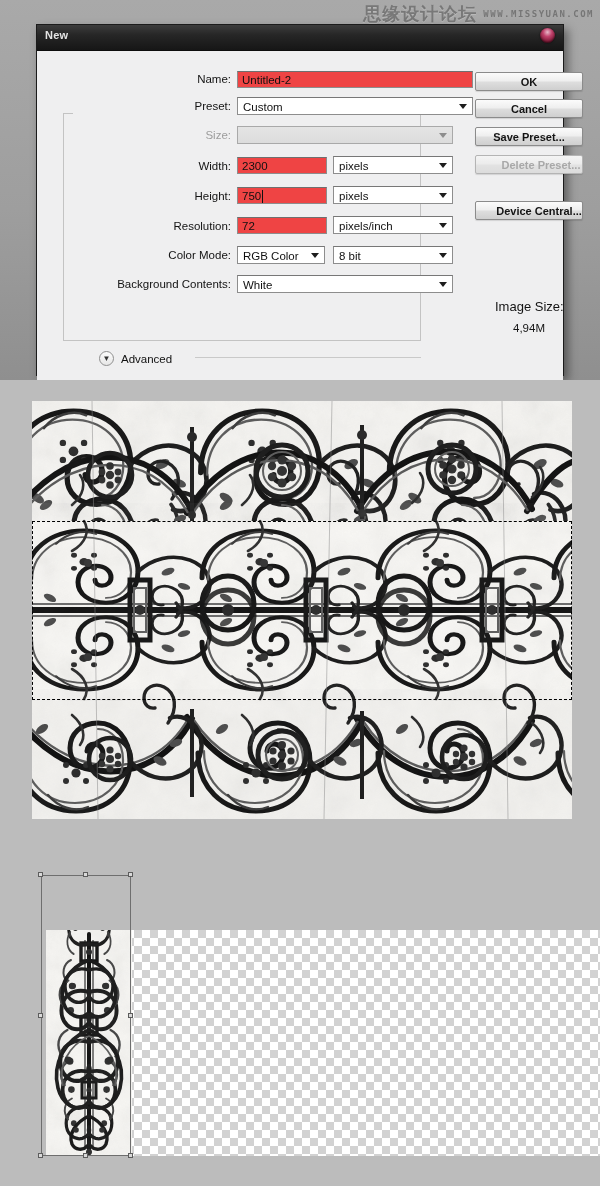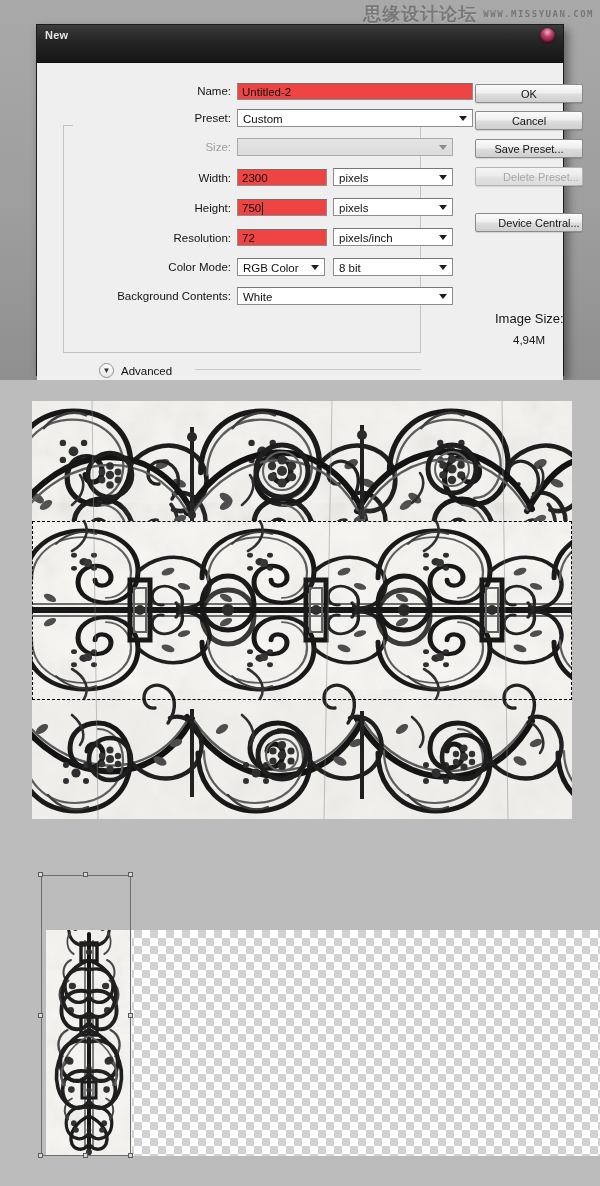--- a/index.html
+++ b/index.html
@@ -39,21 +39,21 @@
 
   
   #dialog{
     position:absolute;left:36px;top:24px;width:528px;height:352px;
     background:#efeff0;
     border:1px solid #1b1b1b;
     box-shadow:4px 5px 9px rgba(0,0,0,.42);
     box-sizing:border-box;
   }
   #titlebar{
-    height:38px;width:100%;
+    height:26px;width:100%;
     background:linear-gradient(180deg,#3c3c3c 0%,#262626 40%,#161616 100%);
     border-bottom:1px solid #0d0d0d;
     position:relative;
     box-sizing:border-box;
   }
   #titlebar .t-text{
     position:absolute;left:8px;top:4px;
     color:#e4e4e4;font-size:11px;font-weight:700;
     letter-spacing:.2px;
   }
@@ -127,21 +127,21 @@
   #groupbox-top-r{
     position:absolute;left:356px;top:62px;width:28px;height:1px;background:#c3c3c3;
   }
 
   
   .btn{
     position:absolute;left:438px;width:108px;height:19px;
     background:linear-gradient(180deg,#fbfbfb 0%,#efefef 45%,#dddddd 55%,#cfcfcf 100%);
     border:1px solid #8b8b8b;
     border-radius:2px;
-    color:#141414;font-size:11px;font-weight:400;
+    color:#141414;font-size:11px;font-weight:700;
     display:flex;align-items:center;justify-content:center;
     cursor:pointer;
     box-shadow:0 1px 1px rgba(0,0,0,.12);
     box-sizing:border-box;
   }
   .btn.disabled{
     color:#a8a8a8;border-color:#b4b4b4;
     background:linear-gradient(180deg,#f4f4f4 0%,#ececec 45%,#e2e2e2 55%,#dcdcdc 100%);
     padding-left:24px;
   }

